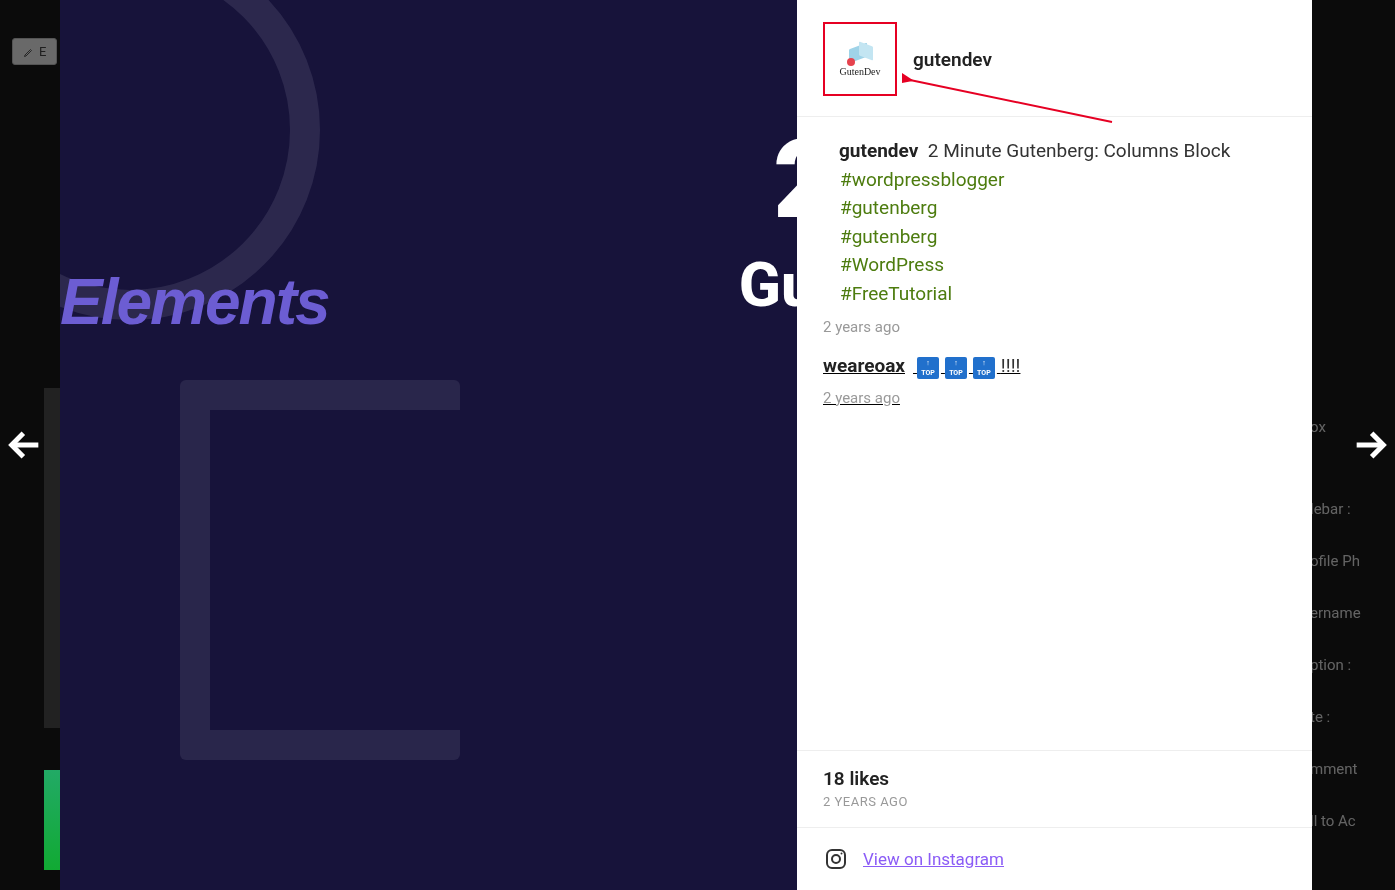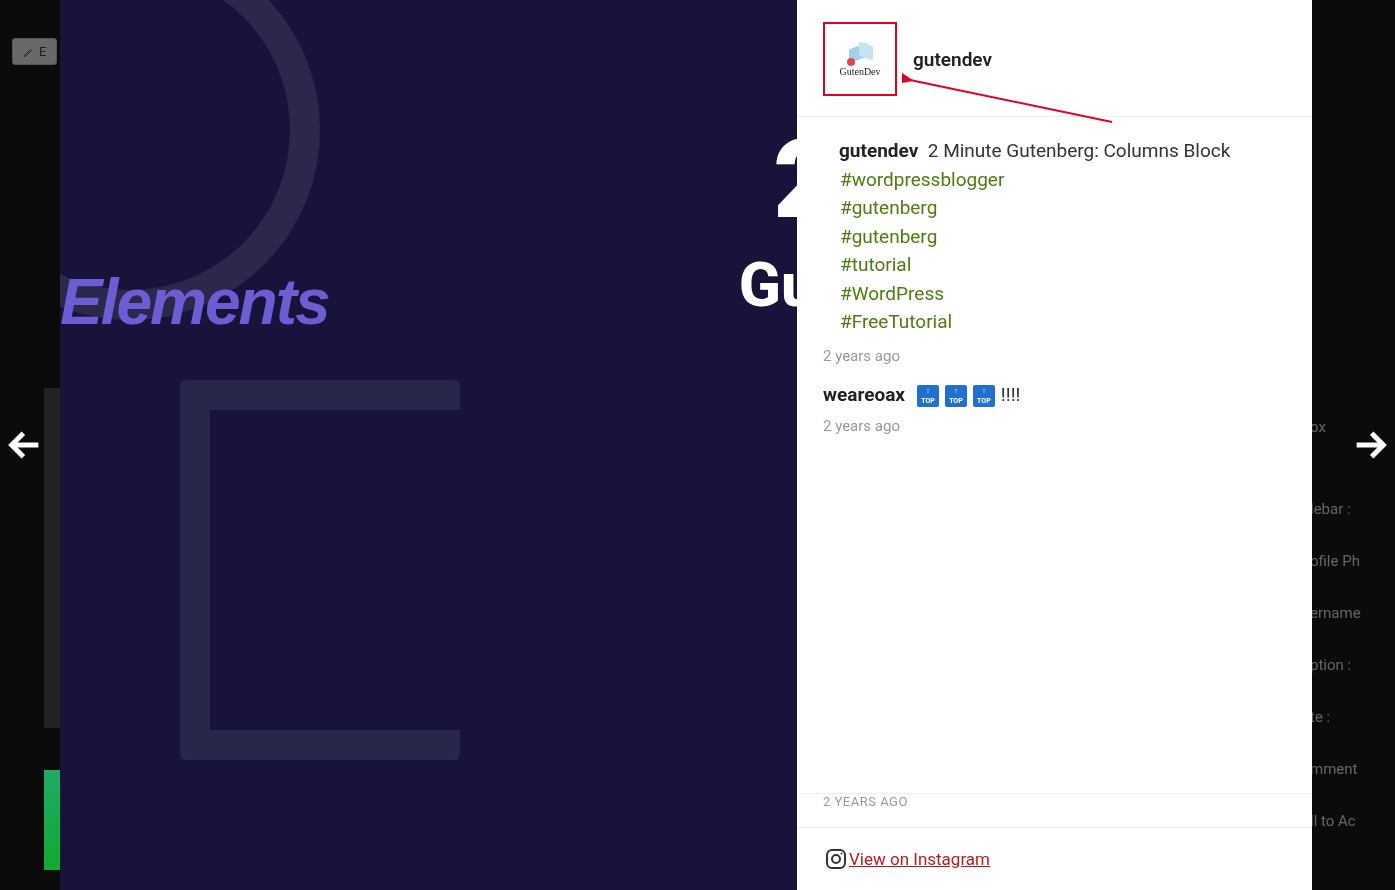--- a/index.html
+++ b/index.html
@@ -209,21 +209,21 @@
     text-decoration: none;
     font-size: 19px;
     line-height: 1.5;
     margin-left: 17px;
   }
   .timestamp {
     color: #999;
     font-size: 15px;
     margin-top: 10px;
   }
-  .comment-block { margin: 4px 0; }
+  .comment-block { margin: 4px 0; text-decoration: underline; }
   .comment-user {
     font-weight: 700;
     color: #222;
     font-size: 19px;
     margin-right: 8px;
   }
   .comment-text { font-size: 19px; color: #333; }
   .emoji-top {
     display: inline-block;
     width: 22px; height: 22px;
@@ -253,22 +253,22 @@
     padding: 0 26px 18px 26px;
     color: #999;
     font-size: 13px;
     letter-spacing: 0.5px;
   }
   .view-link {
     border-top: 1px solid #eee;
     padding: 18px 26px;
     display: flex;
     align-items: center;
-    gap: 0;
-    color: #b91c1c;
+    gap: 14px;
+    color: #8b5cf6;
     font-size: 17px;
   }
   .ig-icon {
     width: 26px; height: 26px;
     display: inline-flex;
     align-items: center;
     justify-content: center;
   }
 
   .nav-arrow {
@@ -366,37 +366,37 @@
 
     <div class="content-scroll">
       <div class="caption-block">
         <span class="caption-text">
           <span class="caption-user">gutendev</span>
           &nbsp;<span>2 Minute Gutenberg: Columns Block</span><br>
         </span>
         <a class="hashtag" href="#">#wordpressblogger</a>
         <a class="hashtag" href="#">#gutenberg</a>
         <a class="hashtag" href="#">#gutenberg</a>
-        <a class="hashtag" href="#">#tutorial</a>
         <a class="hashtag" href="#">#WordPress</a>
         <a class="hashtag" href="#">#FreeTutorial</a>
         <div class="timestamp">2 years ago</div>
       </div>
 
       <div class="comment-block">
         <span class="comment-user">weareoax</span>
         <span class="emoji-top"></span>
         <span class="emoji-top"></span>
         <span class="emoji-top"></span>
         <span class="comment-text">!!!!</span>
         <div class="timestamp">2 years ago</div>
       </div>
     </div>
 
     <div class="footer">
+      <div class="likes-row">18 likes</div>
       <div class="likes-ts">2 YEARS AGO</div>
       <a class="view-link" href="#">
         <span class="ig-icon">
           <svg viewBox="0 0 24 24" width="24" height="24" fill="none" stroke="#333" stroke-width="2">
             <rect x="3" y="3" width="18" height="18" rx="5"></rect>
             <circle cx="12" cy="12" r="4"></circle>
             <circle cx="17.5" cy="6.5" r="1" fill="#333" stroke="none"></circle>
           </svg>
         </span>
         <span>View on Instagram</span>

